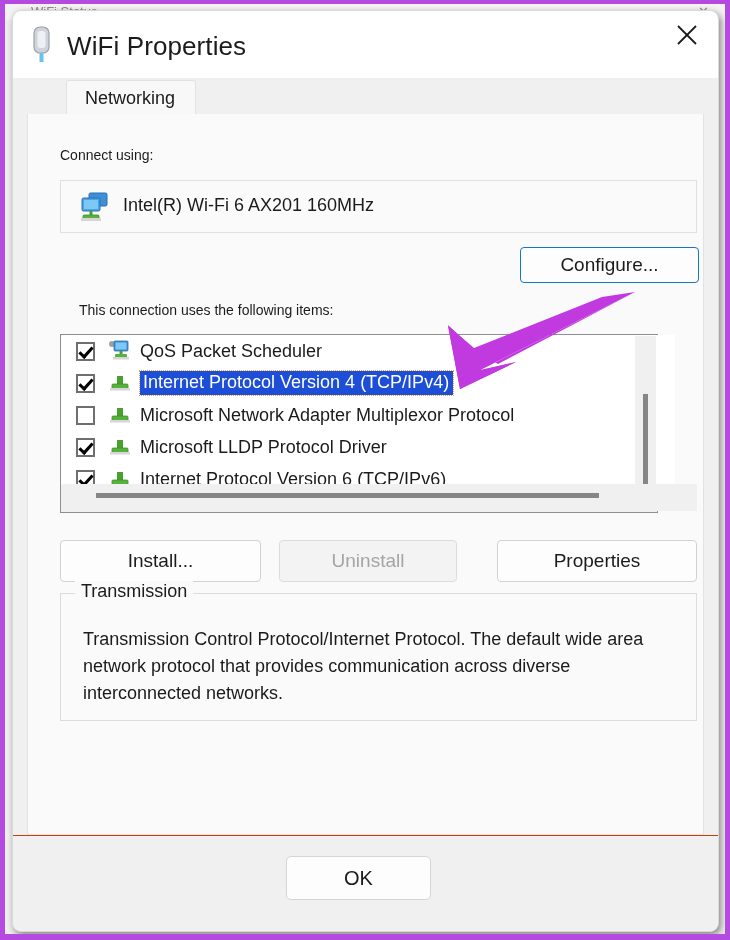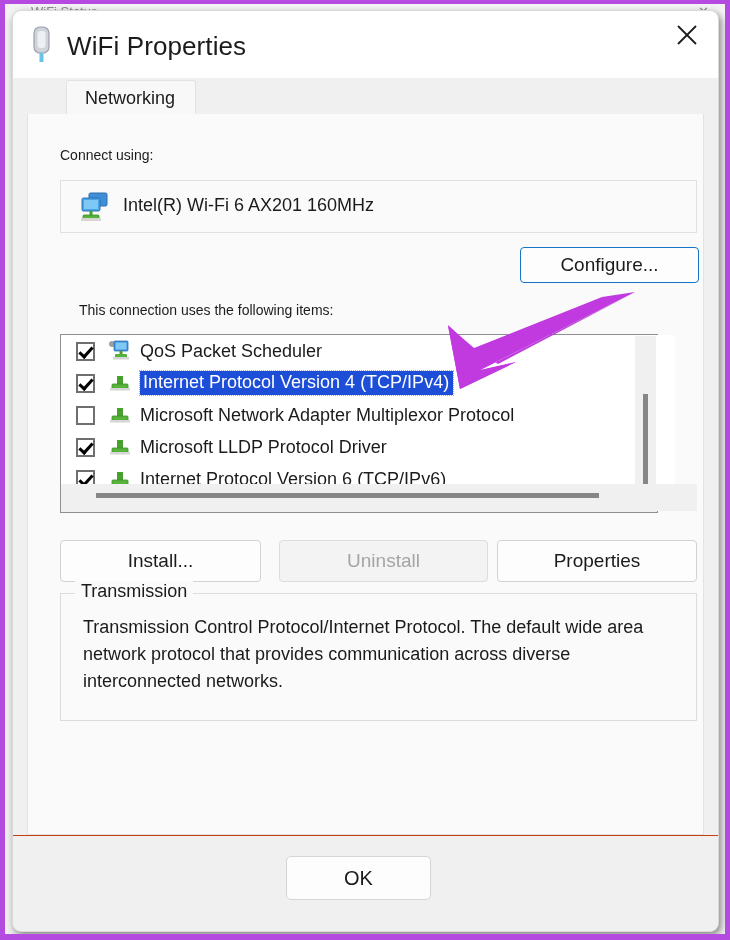--- a/index.html
+++ b/index.html
@@ -239,42 +239,42 @@
     background: #fdfdfd;
     border: 1px solid #d2d2d2;
     border-radius: 4px;
     font-size: 19px;
     color: #1b1b1b;
     display: flex; align-items: center; justify-content: center;
     cursor: default;
     margin-top: 12px;
   }
   #install-btn    { left: 32px;  width: 201px; }
-  #uninstall-btn  { left: 251px; width: 209px; color: #a5a5a5; background: #f3f3f3; border-color: #dcdcdc; }
+  #uninstall-btn  { left: 251px; width: 178px; color: #a5a5a5; background: #f3f3f3; border-color: #dcdcdc; }
   #properties-btn { left: 469px; width: 200px; }
 
   
   #desc-group {
     position: absolute;
     left: 32px; top: 479px;
     width: 637px; height: 128px;
     border: 1px solid #dcdcdc;
     background: transparent;
   }
   #desc-legend {
     position: absolute;
     left: 14px; top: -13px;
     background: #fafafa;
     padding: 0 6px;
     font-size: 18px;
     color: #1b1b1b;
   }
   #desc-text {
     position: absolute;
-    left: 22px; top: 20px;
+    left: 22px; top: 32px;
     width: 592px;
     font-size: 18px;
     color: #1b1b1b;
     line-height: 27px;
   }
 
   
   #footer {
     position: absolute;
     left: 0; right: 0; bottom: 0;

